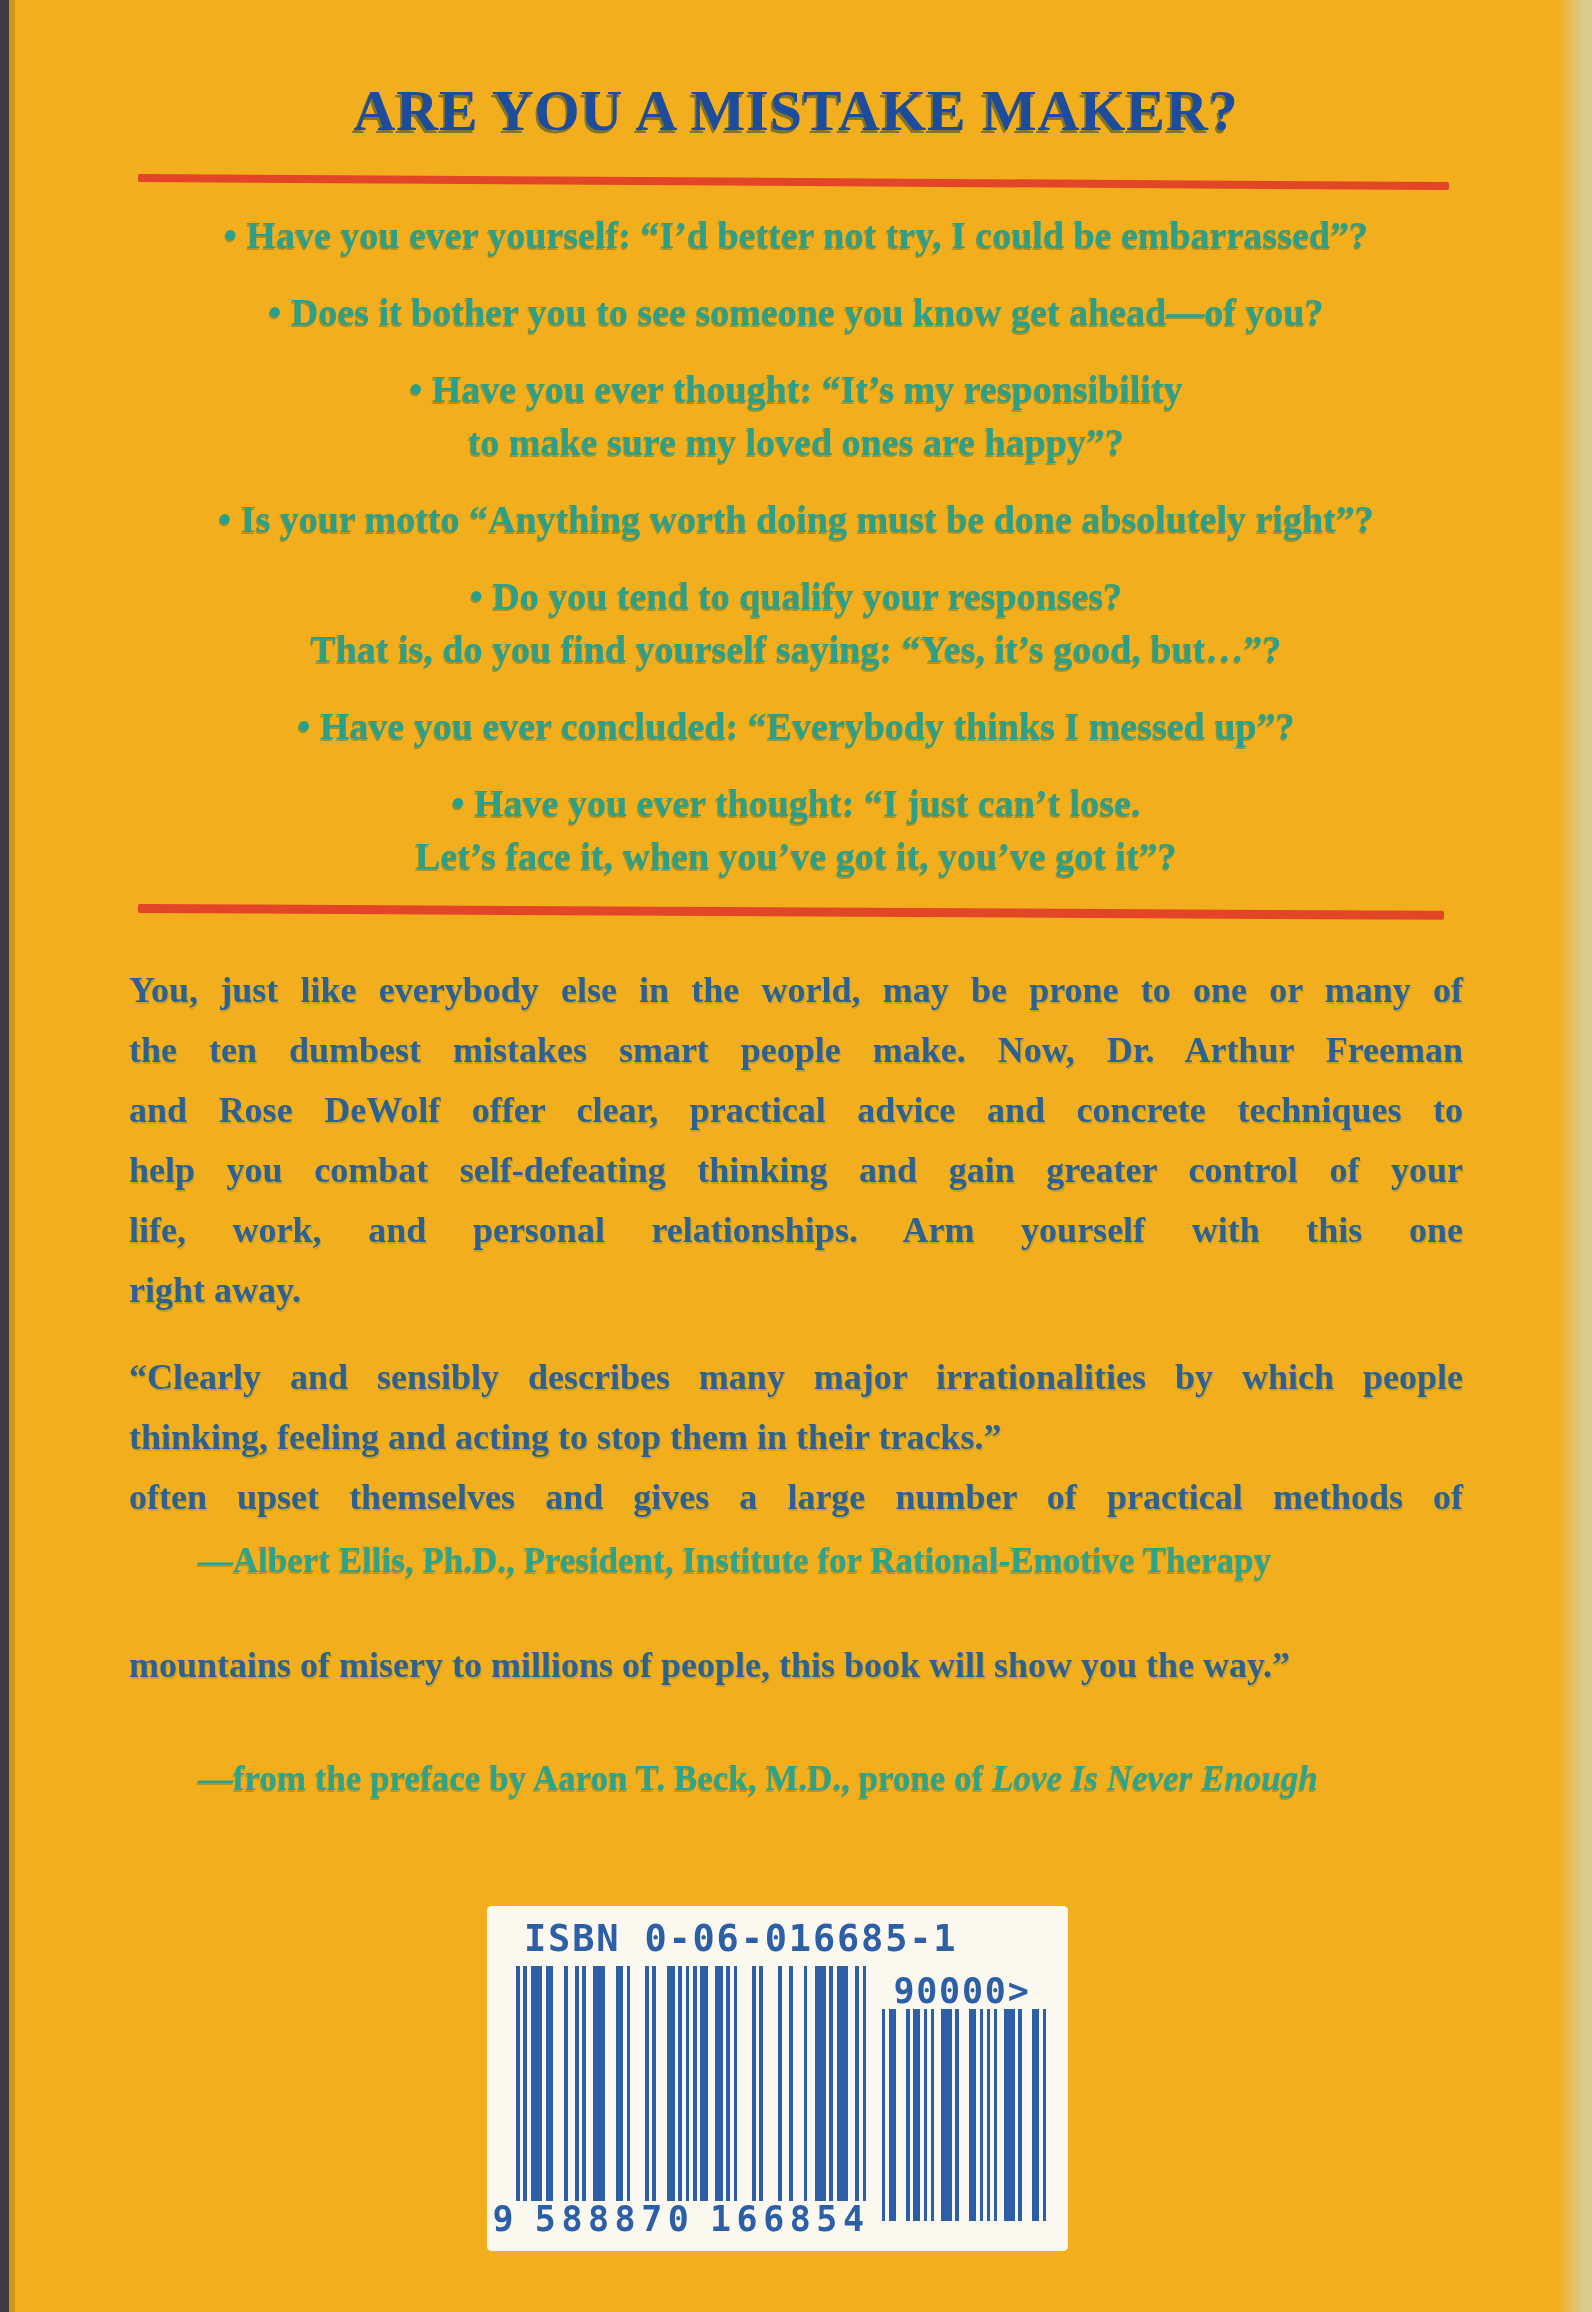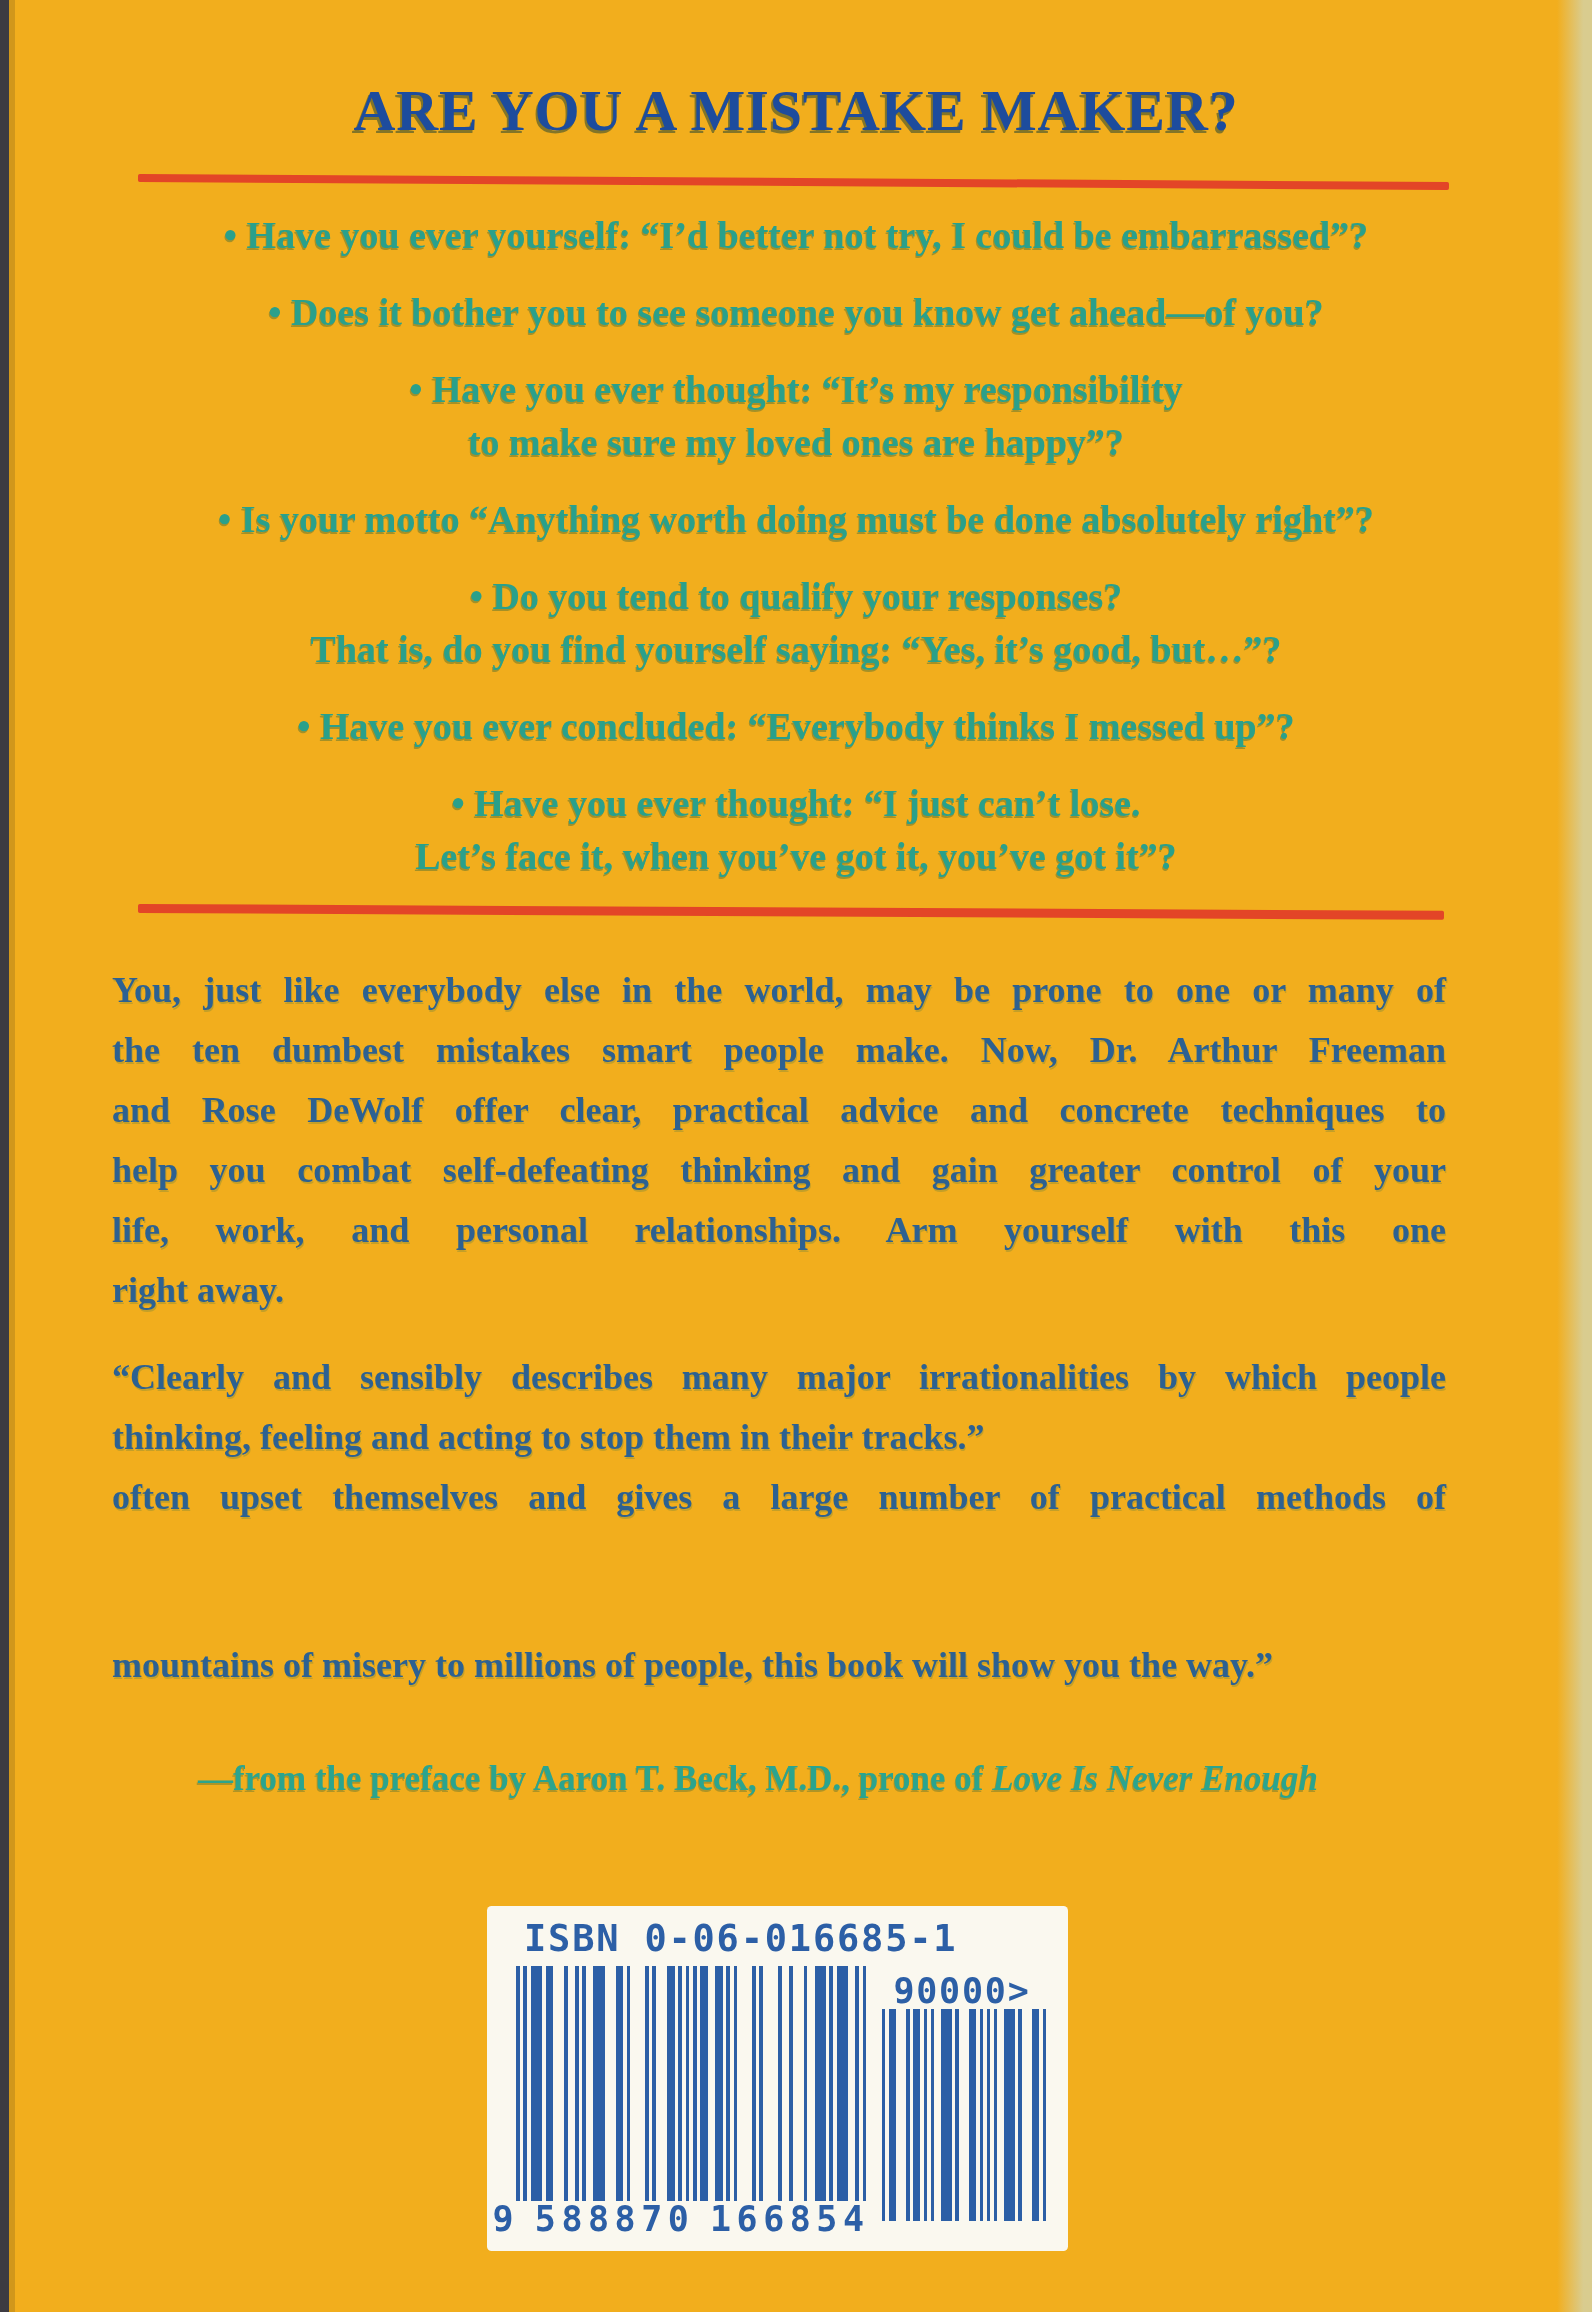--- a/index.html
+++ b/index.html
@@ -25,21 +25,21 @@
   .rule-1{top:174px;width:1311px;transform:rotate(.35deg);}
   .rule-2{top:904px;width:1306px;height:9.2px;transform:rotate(.3deg);}
   .bullets{position:absolute;left:129px;top:209px;width:1334px;}
   .bullet-item{
     margin-bottom:24px;text-align:center;
     font-weight:bold;font-size:38px;line-height:53px;
     color:var(--c-teal,#2aa08b);
     text-shadow:-0.9px 1.8px 0 rgba(20,90,60,.35);
   }
   .textblock{
-    position:absolute;left:112px;width:1334px;
+    position:absolute;left:129px;width:1334px;
     font-weight:bold;font-size:36px;line-height:60px;
     color:var(--c-body_blue,#2d6191);
     text-shadow:0.9px 1.8px 0 rgba(30,110,80,.22);
   }
   .body-par{top:960px;}
   .quote-1{top:1347px;}
   .quote-2{top:1635px;}
   .jline{text-align:justify;text-align-last:justify;}
   .jline.last{text-align-last:left;}
   .attr{
@@ -115,20 +115,21 @@
     <div class="jline">help you combat self-defeating thinking and gain greater control of your</div>
     <div class="jline">life, work, and personal relationships. Arm yourself with this one</div>
     <div class="jline last">right away.</div>
   </div>
 
   <div class="textblock quote-1">
     <div class="jline">“Clearly and sensibly describes many major irrationalities by which people</div>
     <div class="jline last">thinking, feeling and acting to stop them in their tracks.”</div>
     <div class="jline">often upset themselves and gives a large number of practical methods of</div>
   </div>
+  <div class="attr attr-1">—Albert Ellis, Ph.D., President, Institute for Rational-Emotive Therapy</div>
 
   <div class="textblock quote-2">
     <div class="jline last">mountains of misery to millions of people, this book will show you the way.”</div>
   </div>
   <div class="attr attr-2">
     <span>—from the preface by Aaron T. Beck, M.D., prone of </span><span class="it">Love Is Never Enough</span>
   </div>
 
   <div class="barcode-label">
     <div class="isbn-text mono">ISBN 0-06-016685-1</div>

